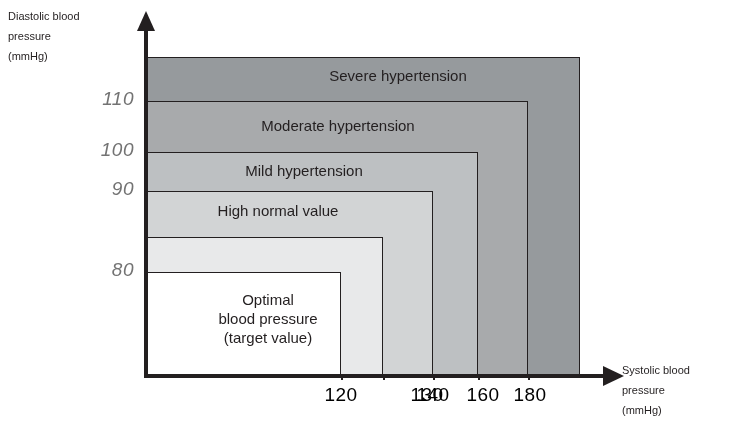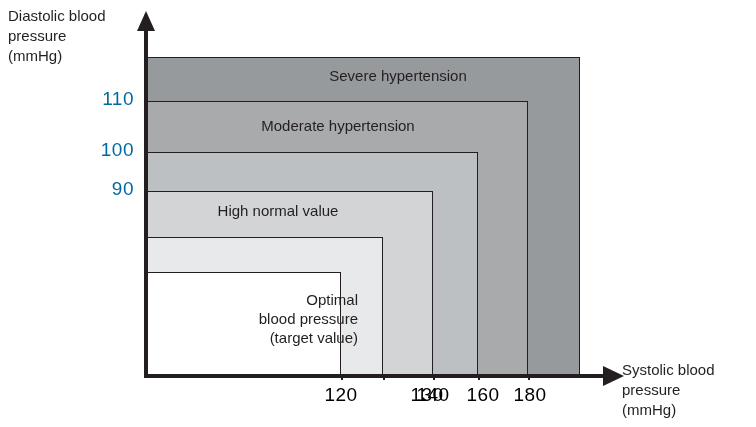--- a/index.html
+++ b/index.html
@@ -13,21 +13,21 @@
     height: 427px;
     background: #ffffff;
     font-family: "Liberation Sans", sans-serif;
     color: #231f20;
     overflow: hidden;
   }
 
   
   .axis-title {
     position: absolute;
-    font-size: 15px;
+    font-size: 11px;
     line-height: 20px;
     color: #231f20;
     white-space: pre-line;
   }
   #y-axis-title { left: 8px; top: 6px; }
   #x-axis-title { left: 622px; top: 360px; }
 
   
   #plot {
     position: absolute;
@@ -42,21 +42,21 @@
     border: 1.3px solid #231f20;
   }
   .band-label {
     position: absolute;
     font-size: 15px;
     line-height: 19px;
     color: #231f20;
     white-space: pre-line;
     text-align: center;
   }
-  .band-label.left-align { text-align: right; }
+  .band-label.left-align { text-align: center; }
 
   
   .axis-line {
     position: absolute;
     background: #231f20;
   }
   #y-axis-line {
     left: 136px;
     top: 22px;
     width: 4px;
@@ -87,22 +87,23 @@
     border-left: 21px solid #231f20;
   }
 
   
   .y-tick-label {
     position: absolute;
     right: 0;
     width: 64px;
     text-align: right;
     font-size: 19px;
-    color: #0369a1;
+    color: #737373;
     letter-spacing: 0.5px;
+    font-style: italic;
   }
   .x-tick-label {
     position: absolute;
     width: 56px;
     text-align: center;
     font-size: 19px;
     color: #000000;
     letter-spacing: 0.5px;
   }
   .x-tick-mark {
@@ -128,39 +129,41 @@
 
   <div id="plot">
 
     <div class="band" style="left:139px; top:57px; width:433px; height:318px; background:#969a9d;"></div>
     <div class="band-label" style="left:260px; top:66px; width:260px;">Severe hypertension</div>
 
     <div class="band" style="left:139px; top:101px; width:381px; height:274px; background:#a8aaac;"></div>
     <div class="band-label" style="left:200px; top:116px; width:260px;">Moderate hypertension</div>
 
     <div class="band" style="left:139px; top:152px; width:331px; height:223px; background:#bdc0c2;"></div>
+    <div class="band-label" style="left:176px; top:161px; width:240px;">Mild hypertension</div>
 
     <div class="band" style="left:139px; top:191px; width:286px; height:184px; background:#d2d4d5;"></div>
     <div class="band-label" style="left:150px; top:201px; width:240px;">High normal value</div>
 
     <div class="band" style="left:139px; top:237px; width:236px; height:138px; background:#e8e9ea;"></div>
 
     <div class="band" style="left:139px; top:272px; width:194px; height:103px; background:#ffffff;"></div>
     <div class="band-label left-align" style="left:170px; top:290px; width:180px;">Optimal
 blood pressure
 (target value)</div>
 
     <div class="axis-line" id="y-axis-line"></div>
     <div class="axis-line" id="x-axis-line"></div>
     <div class="axis-arrow" id="y-axis-arrow"></div>
     <div class="axis-arrow" id="x-axis-arrow"></div>
 
     <div class="y-tick-label" style="top:88px; left:62px;">110</div>
     <div class="y-tick-label" style="top:139px; left:62px;">100</div>
     <div class="y-tick-label" style="top:178px; left:62px;">90</div>
+    <div class="y-tick-label" style="top:259px; left:62px;">80</div>
 
     <div class="x-tick-mark" style="left:333px;"></div>
     <div class="x-tick-mark" style="left:375px;"></div>
     <div class="x-tick-mark" style="left:425px;"></div>
     <div class="x-tick-mark" style="left:470px;"></div>
     <div class="x-tick-mark" style="left:520px;"></div>
 
     <div class="x-tick-label" style="left:305px; top:384px;">120</div>
     <div class="x-tick-label" style="left:347px; top:384px;padding-left:44px;">130</div>
     <div class="x-tick-label" style="left:397px; top:384px;">140</div>

